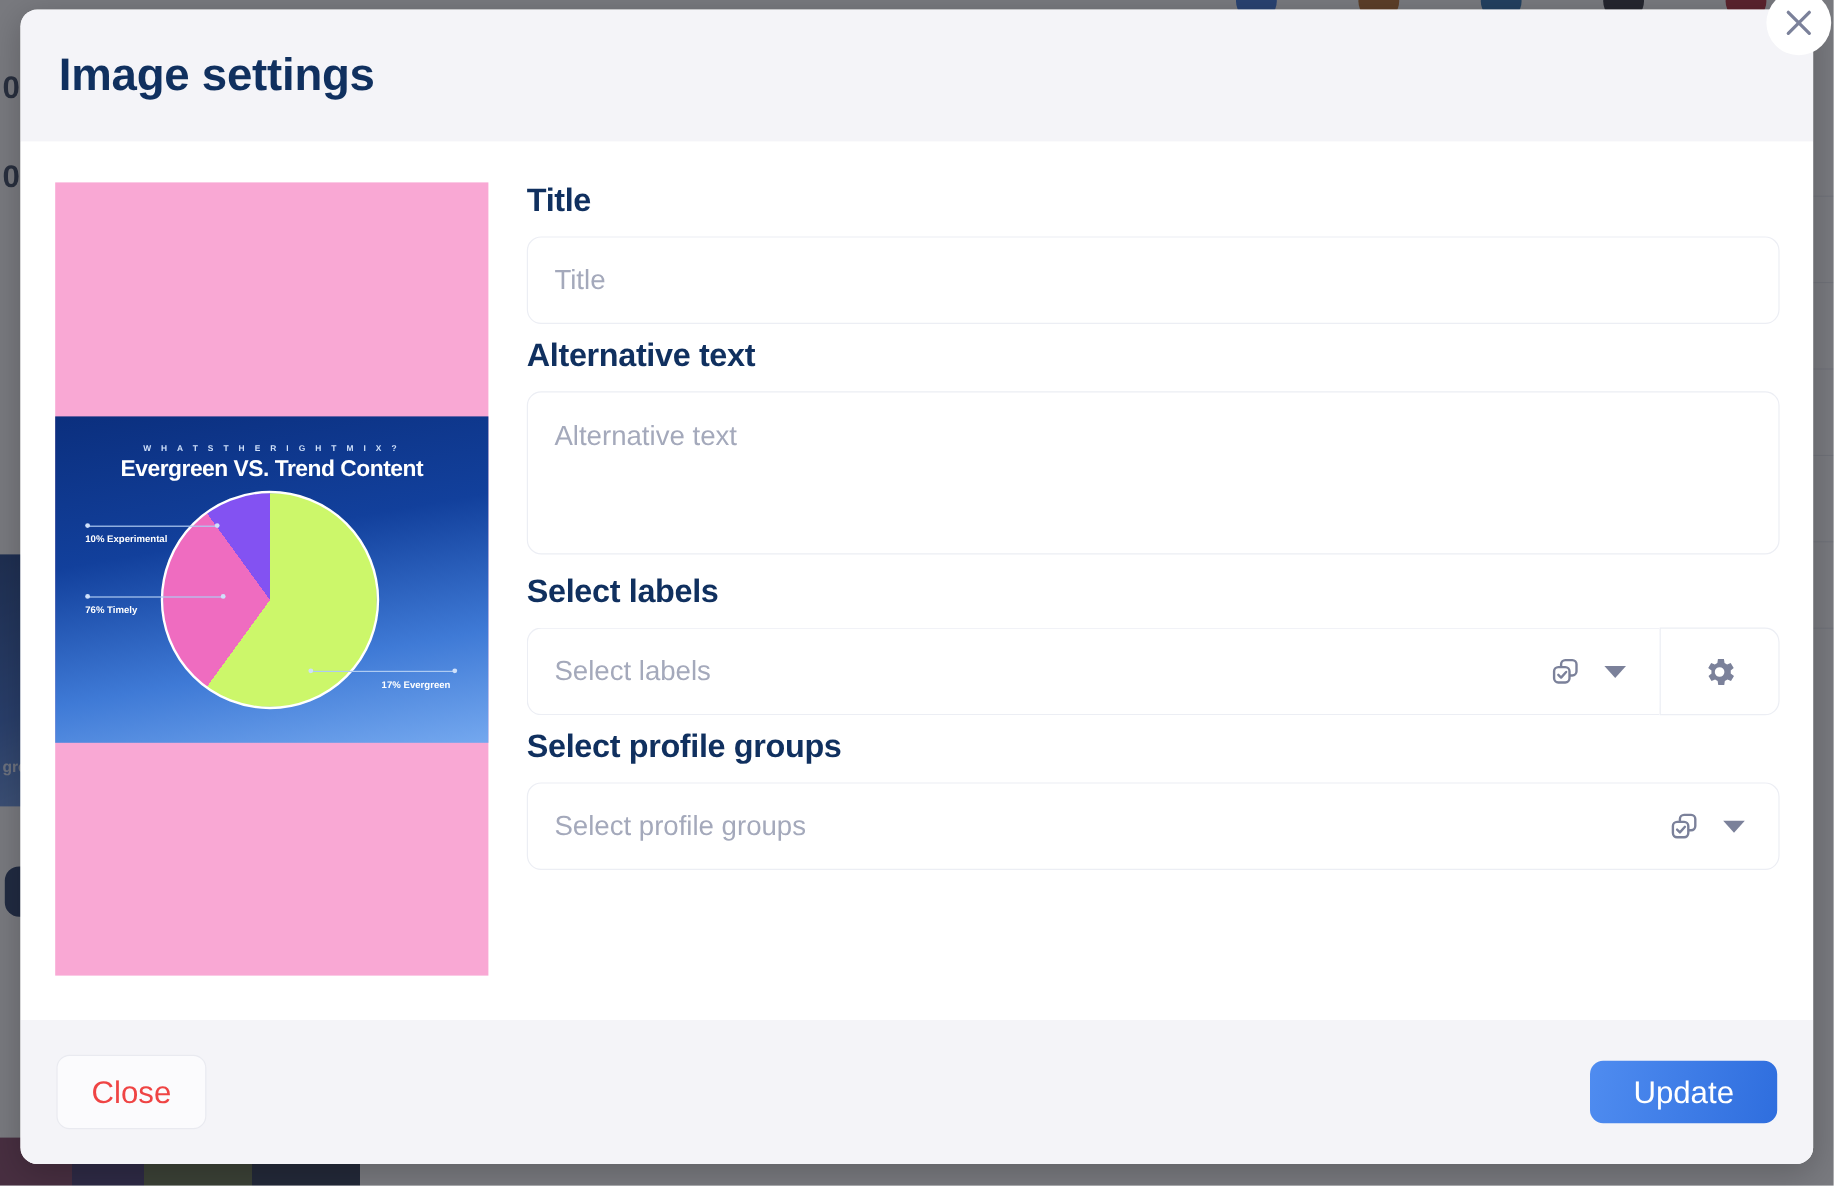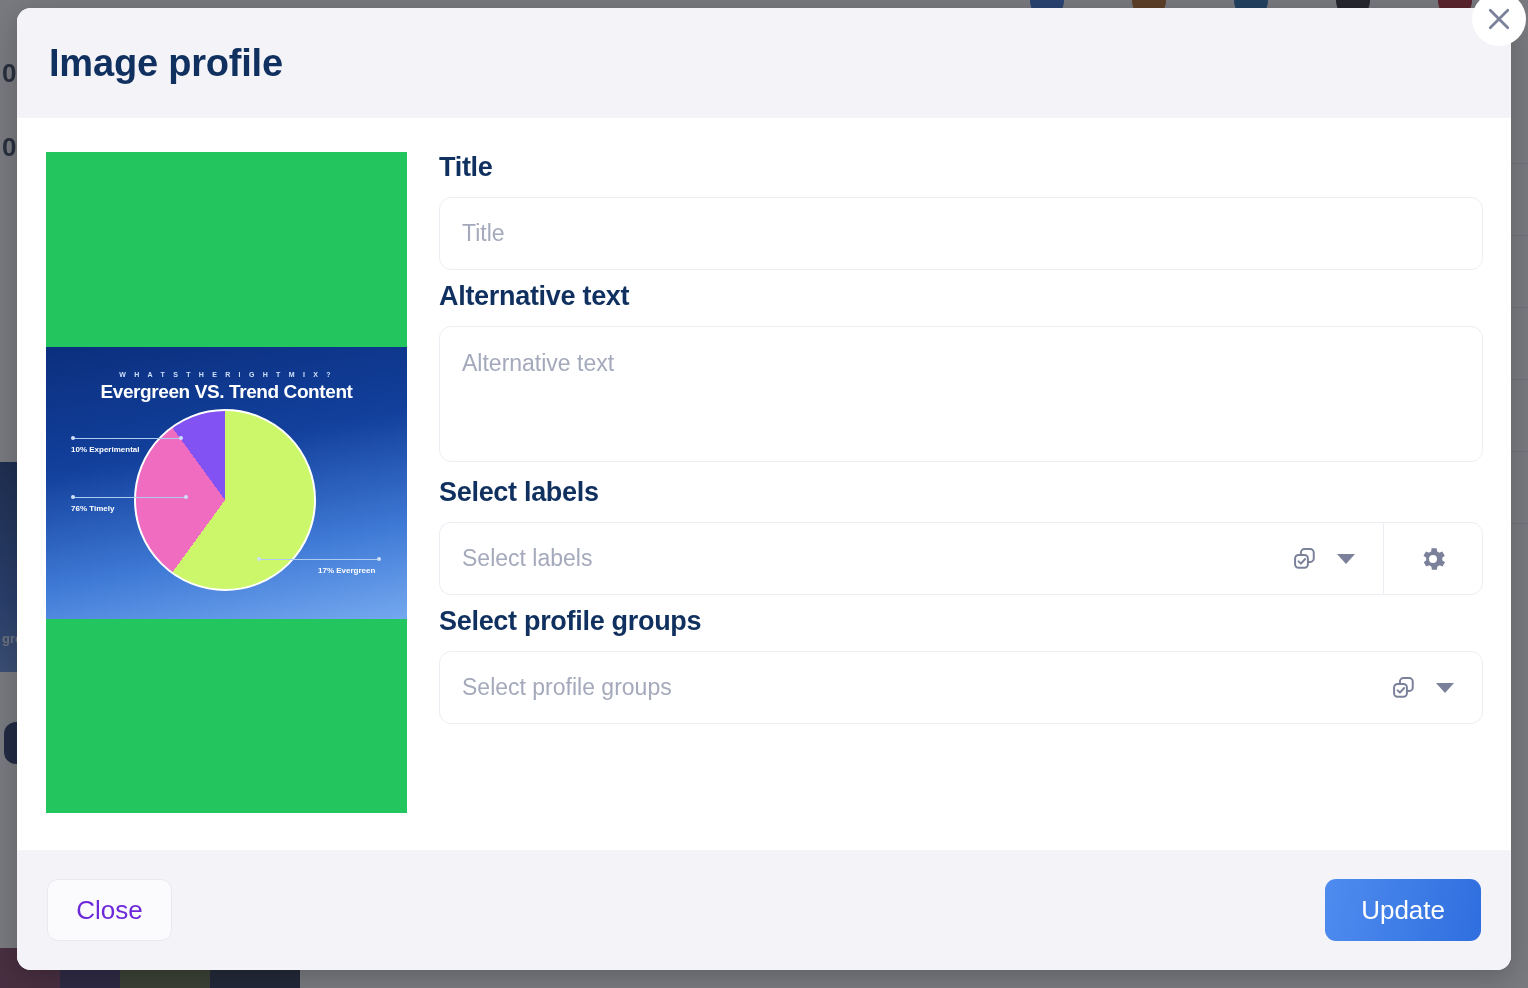--- a/index.html
+++ b/index.html
@@ -136,21 +136,21 @@
     background: #ffffff;
     display: flex;
     padding: 34px 30px 0 29px;
     gap: 32px;
     overflow: hidden;
   }
 
   
   .preview-panel {
     flex: 0 0 361px;
-    background: #22c55e;
+    background: #f9a8d4;
     height: 661px;
     display: flex;
     align-items: center;
     justify-content: center;
   }
   .preview-image {
     width: 361px;
     height: 272px;
     position: relative;
     overflow: hidden;
@@ -302,27 +302,27 @@
     padding: 0 30px;
   }
   .btn-close {
     min-width: 125px;
     height: 62px;
     background: #fbfbfd;
     border: 1px solid #e9eaf0;
     border-radius: 11px;
     font-family: "Liberation Sans", sans-serif;
     font-size: 26px;
-    color: #6d28d9;
+    color: #ef4444;
     cursor: pointer;
     padding: 0 22px;
   }
   .btn-update {
     min-width: 136px;
-    height: 62px;
+    height: 52px;
     background: linear-gradient(100deg, #4f8cf0 0%, #2f6ede 100%);
     border: none;
     border-radius: 11px;
     font-family: "Liberation Sans", sans-serif;
     font-size: 26px;
     color: #ffffff;
     cursor: pointer;
     padding: 0 36px;
   }
 
@@ -380,21 +380,21 @@
     <i style="left:120px;width:90px;background:#5d6b3f"></i>
     <i style="left:210px;width:90px;background:#1f2a47"></i>
   </div>
 </div>
 
 <div id="scrim"></div>
 
 <div id="modal">
 
   <div class="modal-header">
-    <div class="modal-title">Image profile</div>
+    <div class="modal-title">Image settings</div>
   </div>
 
   <div class="modal-body">
 
     <div class="preview-panel">
       <div class="preview-image">
         <div class="pi-kicker">W H A T S   T H E   R I G H T   M I X ?</div>
         <div class="pi-title">Evergreen VS. Trend Content</div>
         <div class="pi-pie"></div>
         <div class="pi-leader" style="left:26px;top:91px;width:110px"></div>

